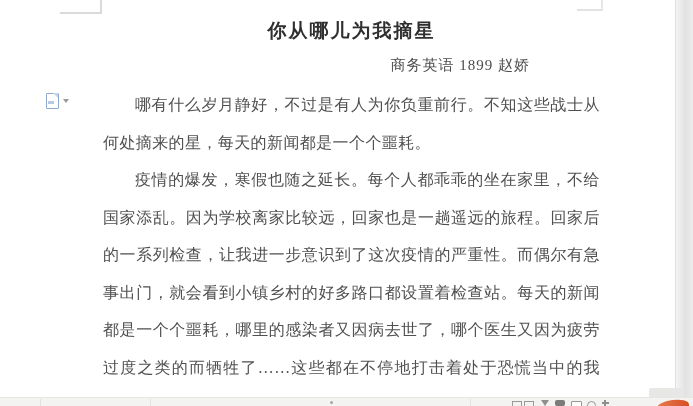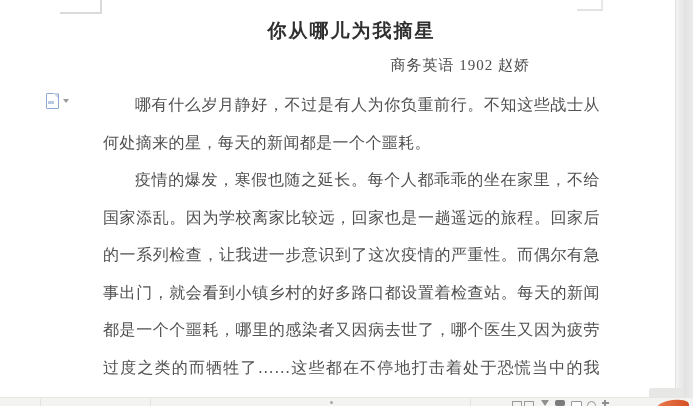--- a/index.html
+++ b/index.html
@@ -89,21 +89,21 @@
 <body>
 
 <div class="page">
 
   <div class="crop crop-tl-v"></div>
   <div class="crop crop-tl-h"></div>
   <div class="crop crop-tr-h"></div>
   <div class="crop crop-tr-v"></div>
 
   <div class="title">你从哪儿为我摘星</div>
-  <div class="byline">商务英语 1902 赵娇</div>
+  <div class="byline">商务英语 1899 赵娇</div>
 
   <div class="paste-btn">
     <span class="paste-page"></span>
     <span class="paste-fold"></span>
     <span class="paste-mark"></span>
     <span class="paste-arrow"></span>
   </div>
 
   <div class="body-text">
     <p>哪有什么岁月静好，不过是有人为你负重前行。不知这些战士从何处摘来的星，每天的新闻都是一个个噩耗。</p>

